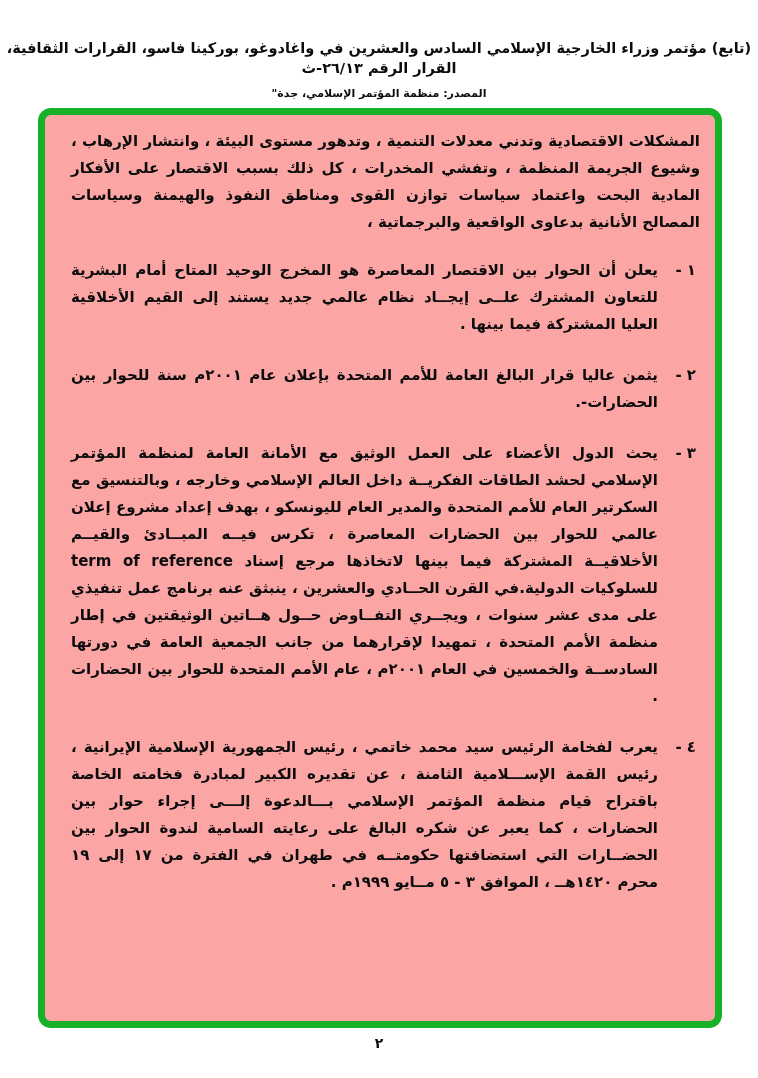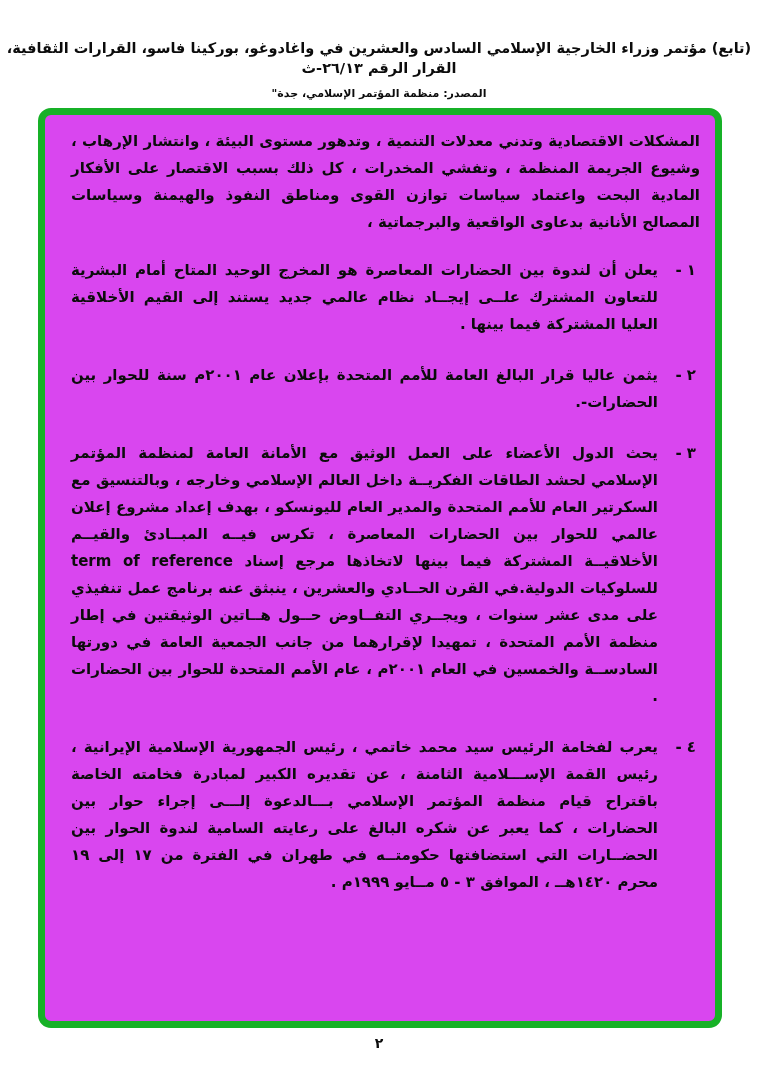--- a/index.html
+++ b/index.html
@@ -23,21 +23,21 @@
   }
   .header-line1 { font-size: 14.5px; line-height: 20px; }
   .header-line2 { margin-top: 8px; font-size: 11px; line-height: 15px; }
   .frame {
     position: absolute;
     top: 108px; left: 38px;
     width: 684px; height: 920px;
     border: 7px solid #17b127;
     border-radius: 13px;
     box-sizing: border-box;
-    background: #d946ef;
+    background: #fca5a5;
   }
   .content {
     padding: 13px 15px 0 26px;
     font-weight: bold;
     font-size: 15px;
     line-height: 27px;
     text-align: justify;
   }
   .para { margin: 0; text-align: justify; }
   .indent { text-indent: 30px; }
@@ -68,21 +68,21 @@
 
   <div class="frame">
     <div class="content">
 
       <p class="para mb-a">المشكلات الاقتصادية وتدني معدلات التنمية ، وتدهور مستوى البيئة ، وانتشار الإرهاب ، وشيوع الجريمة المنظمة ، وتفشي المخدرات ، كل ذلك بسبب الاقتصار على الأفكار المادية البحت واعتماد سياسات توازن القوى ومناطق النفوذ والهيمنة وسياسات المصالح الأنانية بدعاوى الواقعية والبرجماتية ،</p>
 
 
 
       <div class="item">
         <span class="item-num">١ -</span>
-        <span class="item-text">يعلن أن لندوة بين الحضارات المعاصرة هو المخرج الوحيد المتاح أمام البشرية  للتعاون المشترك علــى إيجــاد نظام عالمي جديد يستند إلى القيم الأخلاقية العليا المشتركة فيما بينها .</span>
+        <span class="item-text">يعلن أن الحوار بين الاقتصار المعاصرة هو المخرج الوحيد المتاح أمام البشرية  للتعاون المشترك علــى إيجــاد نظام عالمي جديد يستند إلى القيم الأخلاقية العليا المشتركة فيما بينها .</span>
       </div>
 
       <div class="item">
         <span class="item-num">٢ -</span>
         <span class="item-text">يثمن عاليا قرار البالغ العامة للأمم المتحدة بإعلان عام ٢٠٠١م سنة للحوار بين الحضارات-.</span>
       </div>
 
       <div class="item">
         <span class="item-num">٣ -</span>
         <span class="item-text"><span>يحث الدول الأعضاء على العمل الوثيق مع الأمانة العامة لمنظمة المؤتمر الإسلامي لحشد الطاقات الفكريــة داخل العالم الإسلامي وخارجه ، وبالتنسيق مع السكرتير العام للأمم المتحدة والمدير العام لليونسكو ، بهدف إعداد مشروع إعلان عالمي للحوار بين الحضارات المعاصرة ، تكرس فيــه المبــادئ والقيــم الأخلاقيــة المشتركة فيما بينها لاتخاذها مرجع إسناد </span><span class="en-term">term of reference</span><span> للسلوكيات الدولية.في القرن الحــادي والعشرين ، ينبثق عنه برنامج عمل تنفيذي على مدى عشر سنوات ، ويجــري التفــاوض حــول هــاتين الوثيقتين في إطار منظمة الأمم المتحدة ، تمهيدا لإقرارهما من جانب الجمعية العامة في دورتها السادســة والخمسين في العام ٢٠٠١م ، عام الأمم المتحدة للحوار بين الحضارات .</span></span>

